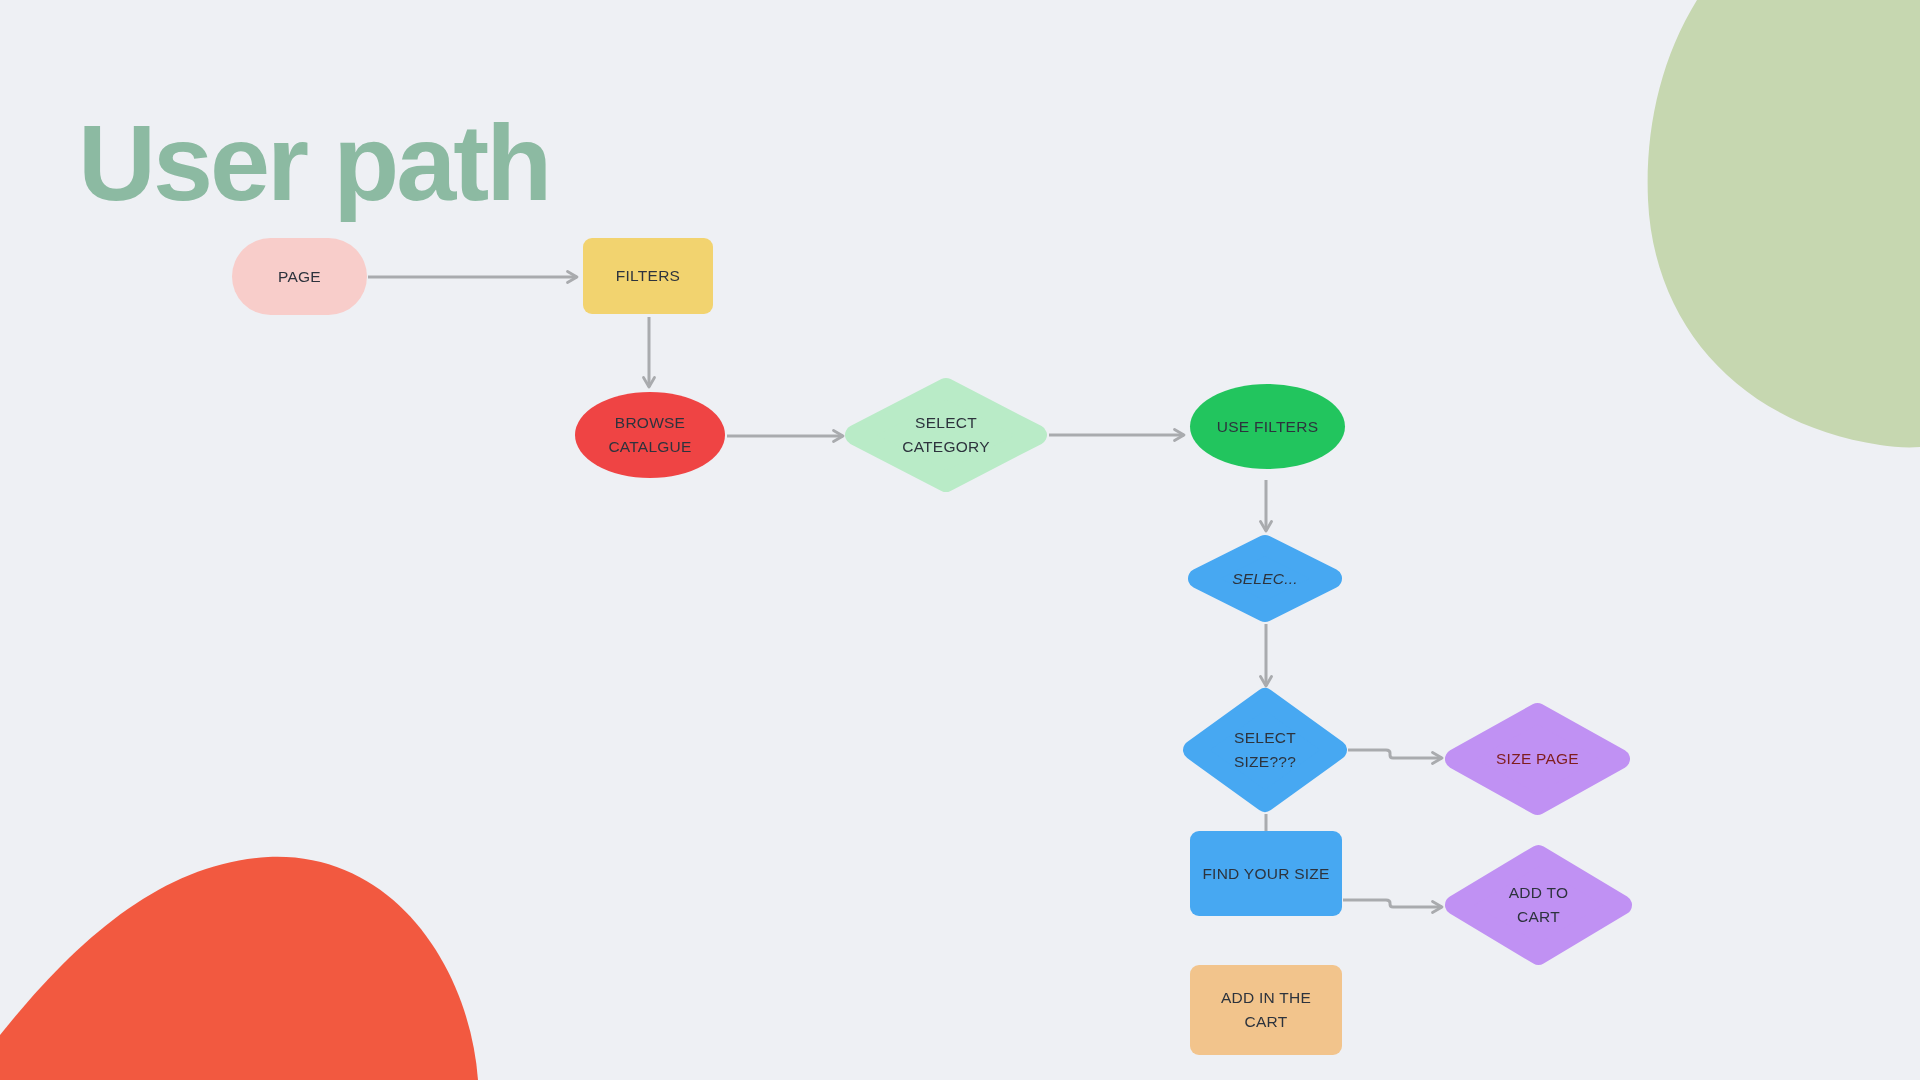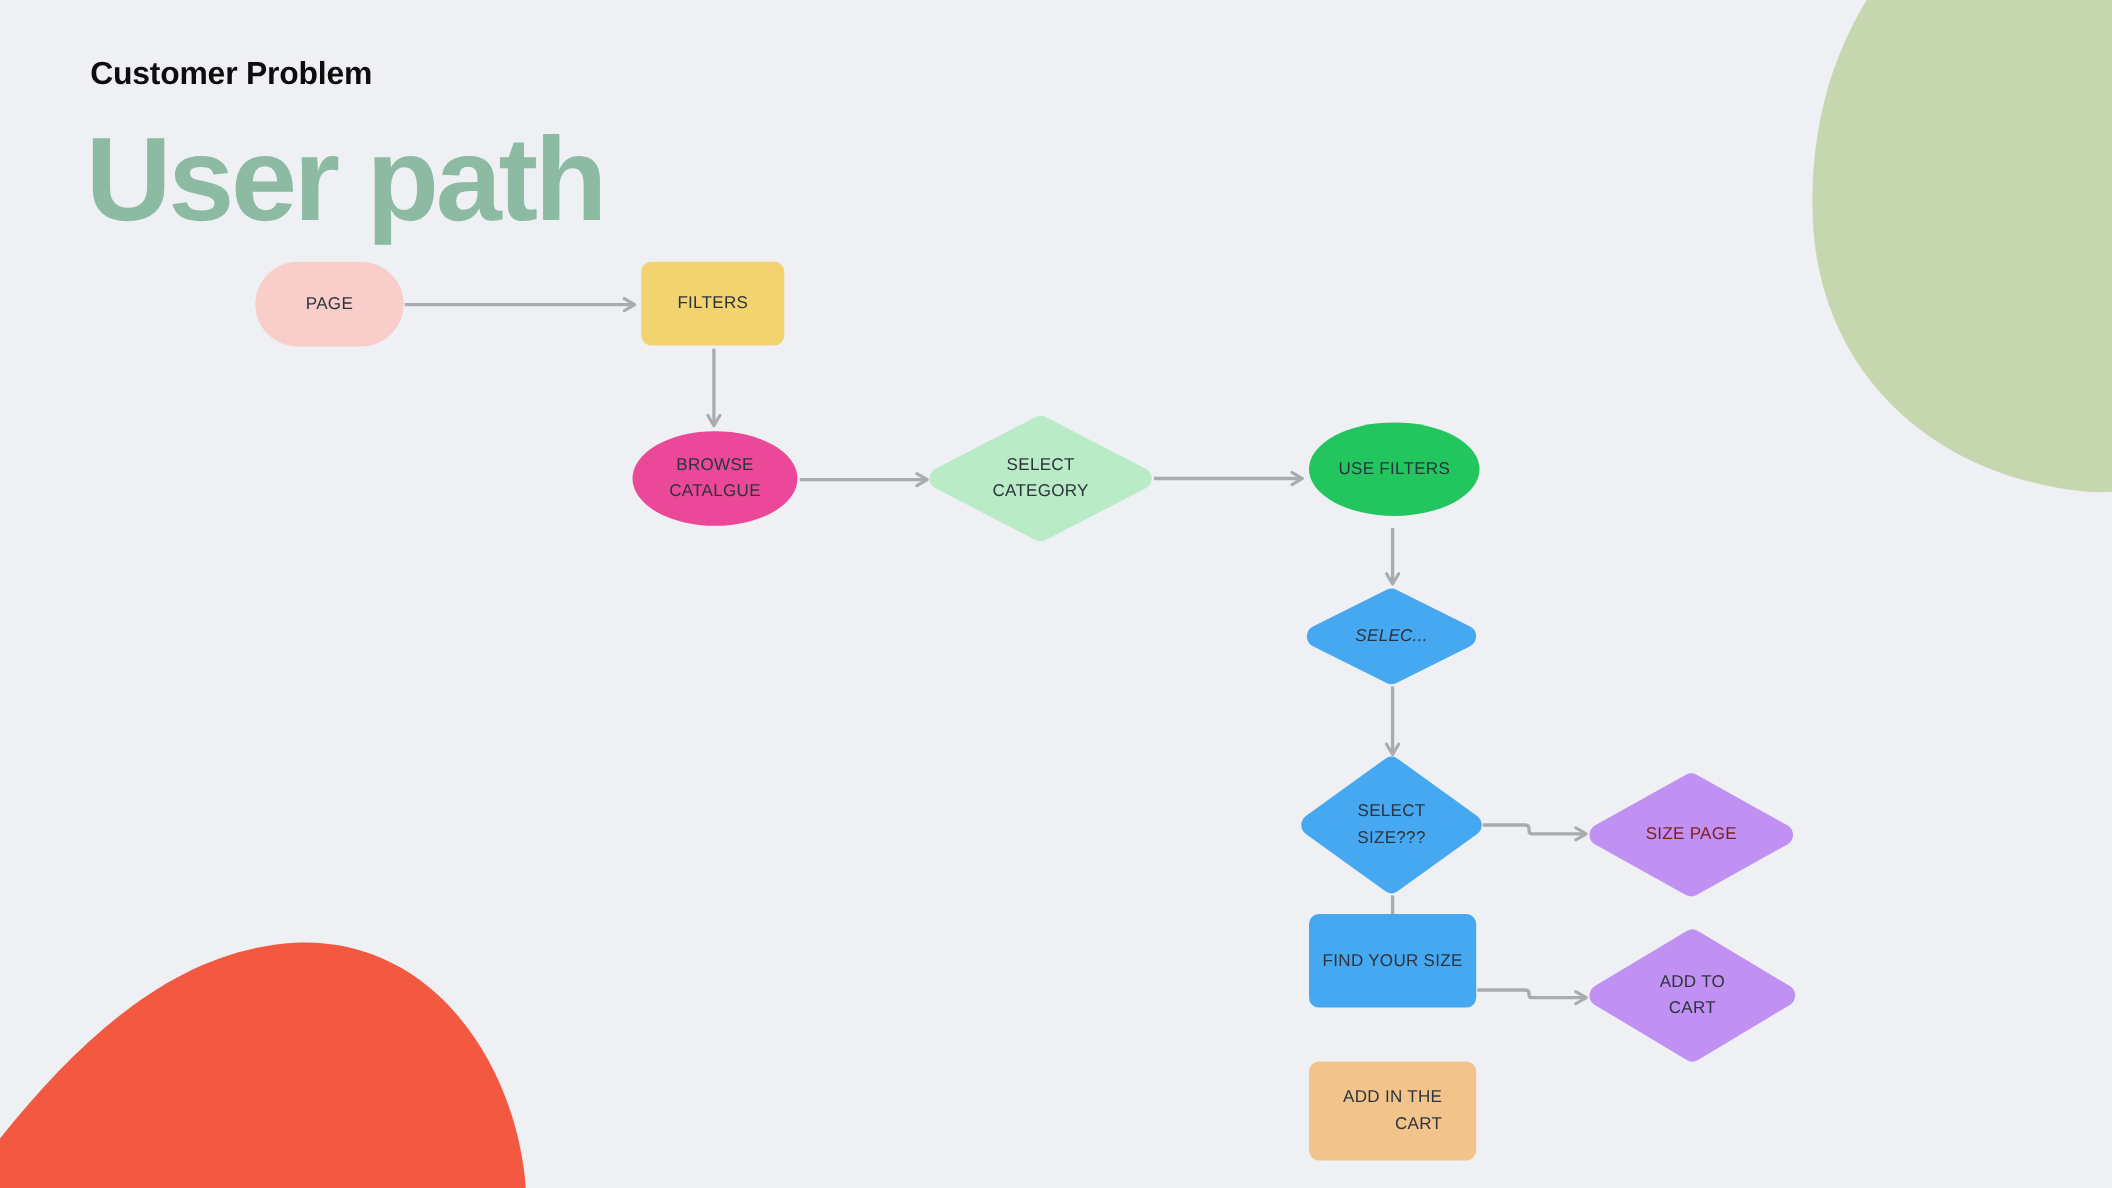--- a/index.html
+++ b/index.html
@@ -33,21 +33,20 @@
 </head>
 <body style="background: rgb(238, 240, 244);">
 
 <div class="stage">
 
   <svg class="layer" aria-hidden="true">
     <path id="blob-green" fill="#c6d7b0" d="M1697,0 C1660,60 1645,130 1648,200 C1654,330 1745,425 1880,445 C1893,447 1907,448 1920,447 L1920,0 Z"></path>
     <path id="blob-red" fill="#f25940" d="M0,1035 C80,935 165,863 268,857 C395,851 470,970 478,1080 L0,1080 Z"></path>
   </svg>
 
-  <div class="eyebrow" id="eyebrow" style="color: rgb(13, 13, 13);">Customer Problem</div>
   <h1 class="title" id="title" style="color: rgb(140, 186, 162);">User path</h1>
 
   <svg class="layer" id="connector-layer">
     <defs>
       <marker id="arrowhead" viewBox="0 0 16 16" markerWidth="16" markerHeight="16" refX="12.5" refY="8" orient="auto" markerUnits="userSpaceOnUse">
         <path id="arrowhead-path" d="M3,2.5 L12.5,8 L3,13.5" fill="none" stroke-width="2.8" stroke-linecap="round" stroke-linejoin="round" stroke="#a9abae"></path>
       </marker>
     </defs>
   <path d="M368,277 H577" fill="none" stroke="#a9abae" stroke-width="3" marker-end="url(#arrowhead)"></path>
       <path d="M649,317 V387" fill="none" stroke="#a9abae" stroke-width="3" marker-end="url(#arrowhead)"></path>
@@ -60,21 +59,21 @@
       <path d="M1343,900 H1386 Q1390,900 1390,903 V904 Q1390,907 1393,907 H1442" fill="none" stroke="#a9abae" stroke-width="3" marker-end="url(#arrowhead)"></path>
     </svg>
 
   <div id="nodes">
       <div class="node shape-pill" style="left: 232px; top: 238px; width: 135px; height: 77px; background: rgb(248, 205, 202);">
         <div class="label" style="color: rgb(45, 51, 61);">PAGE</div>
       </div>
       <div class="node shape-rect" style="left: 583px; top: 238px; width: 130px; height: 76px; background: rgb(242, 211, 111);">
         <div class="label" style="color: rgb(45, 51, 61);">FILTERS</div>
       </div>
-      <div class="node shape-ellipse" style="left: 575px; top: 392px; width: 150px; height: 86px; background: #ec4899;">
+      <div class="node shape-ellipse" style="left: 575px; top: 392px; width: 150px; height: 86px; background: #ef4444;">
         <div class="label" style="color: rgb(45, 51, 61);">BROWSE
 CATALGUE</div>
       </div>
       <div class="node shape-diamond" style="left: 845px; top: 378px; width: 202px; height: 114px;">
         <svg class="diamond-shape" width="202" height="114" viewBox="0 0 202 114">
           <polygon points="101,10 192,57 101,104 10,57" fill="#b9ebc7" stroke="#b9ebc7" stroke-width="20" stroke-linejoin="round"></polygon>
         </svg>
         <div class="label" style="color: rgb(45, 51, 61);">SELECT
 CATEGORY</div>
       </div>
@@ -104,18 +103,18 @@
         <div class="label" style="color: rgb(45, 51, 61);">FIND YOUR SIZE</div>
       </div>
       <div class="node shape-diamond" style="left: 1445px; top: 845px; width: 187px; height: 120px;">
         <svg class="diamond-shape" width="187" height="120" viewBox="0 0 187 120">
           <polygon points="93.5,10 177,60 93.5,110 10,60" fill="#c091f3" stroke="#c091f3" stroke-width="20" stroke-linejoin="round"></polygon>
         </svg>
         <div class="label" style="color: rgb(45, 51, 61);">ADD TO
 CART</div>
       </div>
       <div class="node shape-rect" style="left: 1190px; top: 965px; width: 152px; height: 90px; background: rgb(242, 196, 140);">
-        <div class="label" style="color: rgb(45, 51, 61); text-align: right;">ADD IN THE
+        <div class="label" style="color: rgb(45, 51, 61);">ADD IN THE
 CART</div>
       </div>
     </div>
 
 </div>
 
 </body></html>

